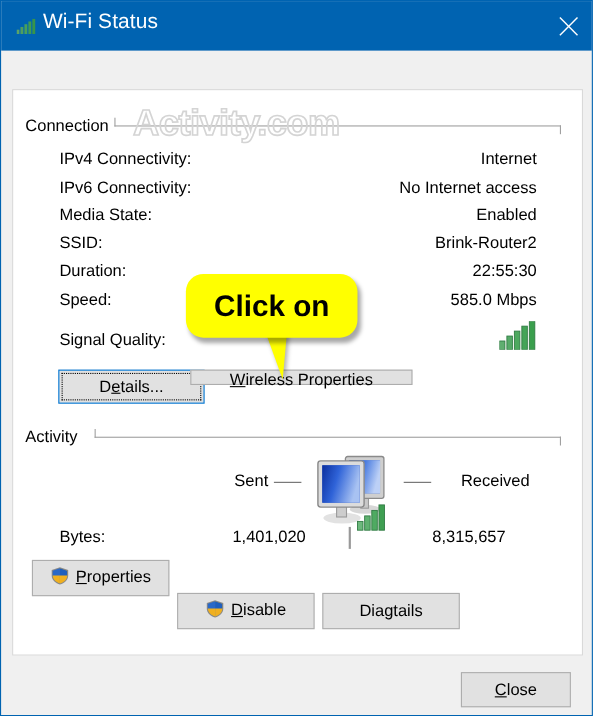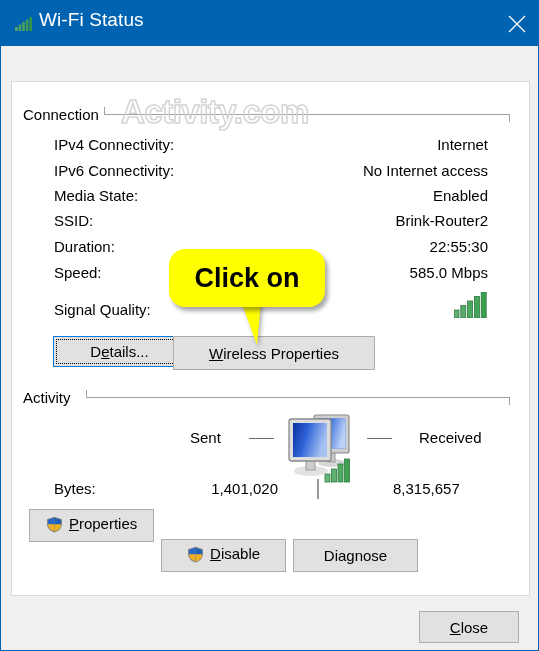--- a/index.html
+++ b/index.html
@@ -281,35 +281,35 @@
       <rect x="20.4" y="4.5" width="5" height="21.5" fill="#44a457" stroke="#2f7a42" stroke-width="0.8"></rect>
       <rect x="27.2" y="0" width="5" height="26" fill="#3a9f4d" stroke="#2f7a42" stroke-width="0.8"></rect>
     </svg>
   </div>
 
   <button class="btn focused" style="left:52px; top:335px; width:133px; height:31px;">
     <span class="lbl"><span>D</span><u>e</u><span>tails...</span></span>
     <span class="focusrect"></span>
   </button>
 
-  <button class="btn" style="left:172px; top:335px; width:202px; height:34px;text-align:center;">
+  <button class="btn" style="left:172px; top:335px; width:202px; height:14px;text-align:center;">
     <span class="lbl"><u>W</u><span>ireless Properties</span></span>
   </button>
 
   <div id="callout-tail"></div>
   <div id="callout">
     <div id="callout-text">Click on</div>
   </div>
 
   <div class="group-label" style="left:22px; top:388px;">Activity</div>
   <div class="group-line" style="left:85px; top:396px; width:424px;"></div>
   <div class="group-line-left" style="left:85px; top:389px; height:8px;"></div>
   <div class="group-line-left" style="left:508px; top:396px; height:8px;"></div>
 
-  <div class="act-col" style="left:189px; top:428px;">Sent</div>
+  <div class="act-col" style="left:212px; top:428px;">Sent</div>
   <div class="act-dash" style="left:248px; top:437px; width:25px;"></div>
 
   <div style="position:absolute; left:284px; top:407px;">
     <svg width="72" height="76" viewBox="0 0 72 76">
 
       <ellipse cx="47" cy="55" rx="14" ry="4" fill="#d7d7d7"></ellipse>
       <rect x="43" y="43" width="7" height="11" fill="#c8c8c8" stroke="#9a9a9a" stroke-width="1"></rect>
       <rect x="29" y="7" width="35" height="38" rx="2" fill="#cfcfcf" stroke="#8a8a8a" stroke-width="1.2"></rect>
       <rect x="32.5" y="10.5" width="28" height="30" fill="#3e6fd4"></rect>
       <rect x="32.5" y="10.5" width="28" height="30" fill="url(#g2)"></rect>
@@ -365,20 +365,20 @@
         <path d="M8.5 0.7 L16 3.2 V8.2 C16 12.3 12.6 15.3 8.5 16.4 C4.4 15.3 1 12.3 1 8.2 V3.2 Z" fill="#8a8a8a"></path>
         <path d="M8.5 1.6 L15.1 3.8 V8.2 C15.1 11.8 12.2 14.5 8.5 15.5 V1.6 Z" fill="#f0b020"></path>
         <path d="M8.5 1.6 L1.9 3.8 V8.2 C1.9 11.8 4.8 14.5 8.5 15.5 V1.6 Z" fill="#2a69c8"></path>
         <path d="M8.5 1.6 L15.1 3.8 V8.2 H8.5 Z" fill="#1f5fbe"></path>
         <path d="M8.5 8.2 H1.9 V8.2 C1.9 11.8 4.8 14.5 8.5 15.5 Z" fill="#f0b020"></path>
       </svg>
     </span><span class="lbl"><u>D</u><span>isable</span></span>
   </button>
 
   <button class="btn" style="left:292px; top:538px; width:125px; height:33px;">
-    <span class="lbl"><span>Dia</span><u>g</u><span>nose</span></span>
+    <span class="lbl"><span>Dia</span><u>g</u><span>tails</span></span>
   </button>
 
   <button class="btn" style="left:418px; top:610px; width:100px; height:32px;">
     <span class="lbl"><u>C</u><span>lose</span></span>
   </button>
 
 </div>
 
 </body></html>

